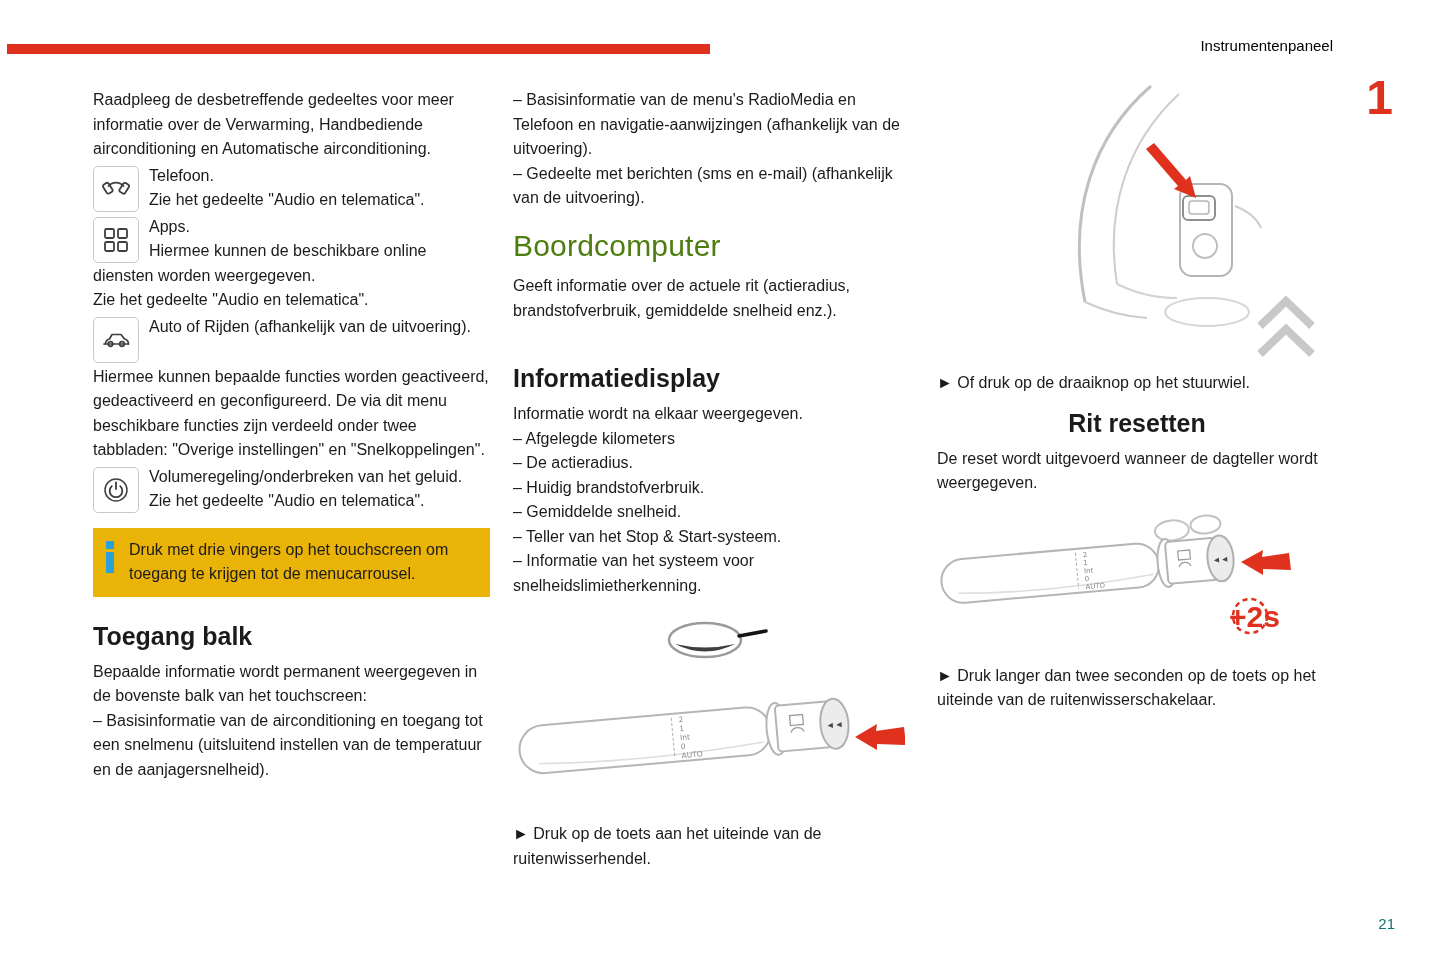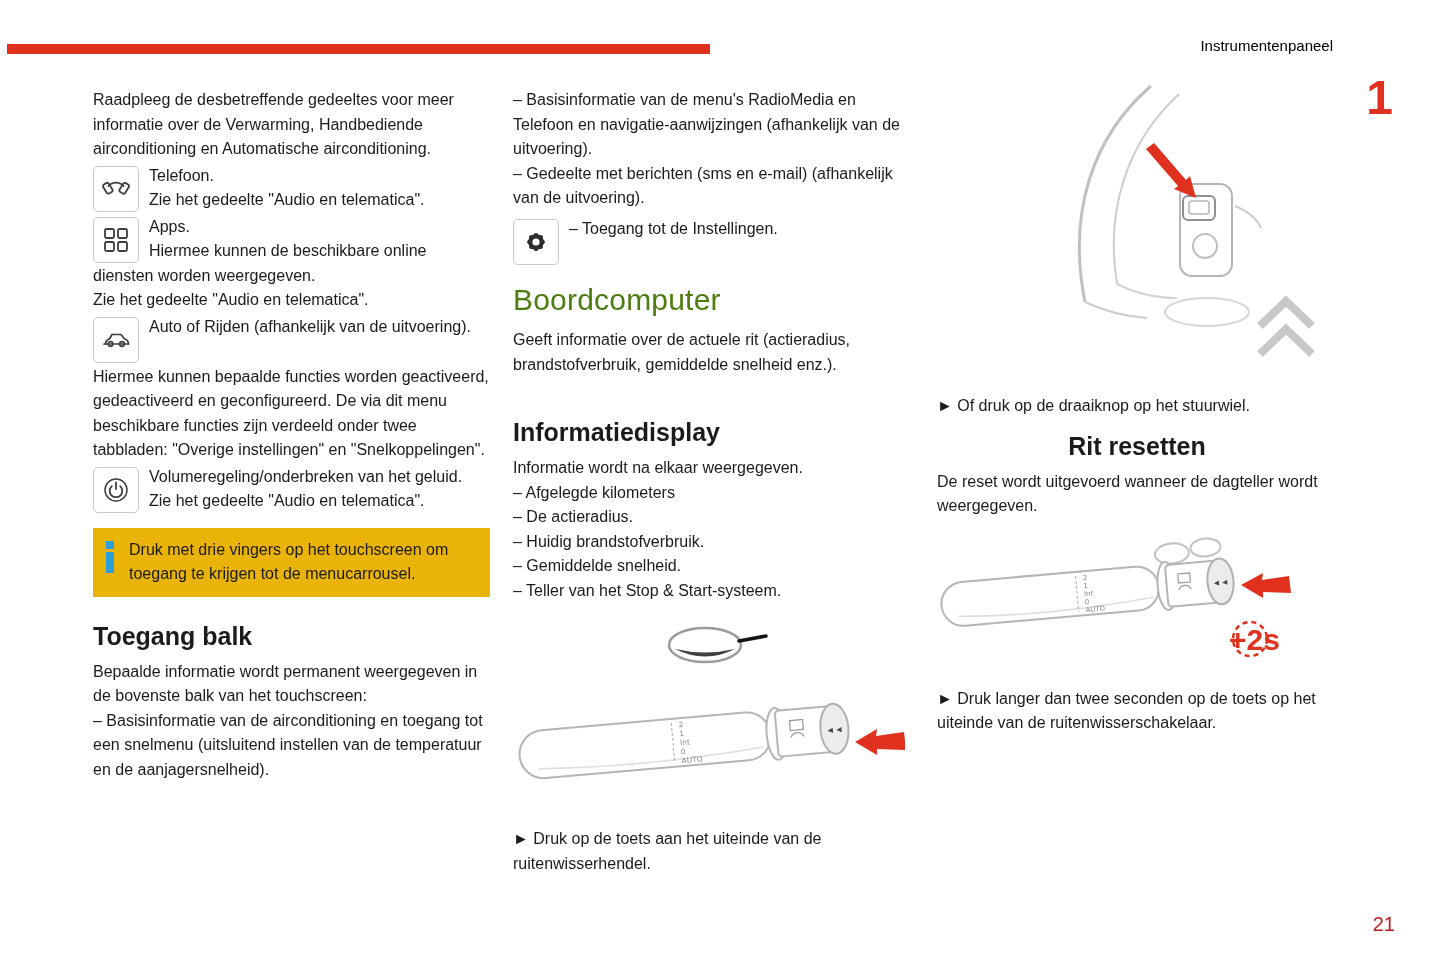--- a/index.html
+++ b/index.html
@@ -10,42 +10,42 @@
     font-family: "Liberation Sans", "DejaVu Sans", sans-serif;
     font-size: 16px;
     line-height: 24.5px;
     color: #1b1b1b;
     overflow: hidden;
   }
   .b { font-weight: 400; }
   .red-bar { position: absolute; left: 7px; top: 44px; width: 703px; height: 10px; background: #e0301e; }
   .header-right { position: absolute; top: 38px; right: 112px; font-size: 15px; color: #000000; line-height: 1.1; }
   .chapter-num { position: absolute; top: 74px; right: 52px; font-size: 48px; font-weight: 700; color: #e0301e; line-height: 1; }
-  .page-num { position: absolute; right: 50px; bottom: 28px; font-size: 20px; color: #b91c1c; }
+  .page-num { position: absolute; right: 50px; bottom: 28px; font-size: 15px; color: #0f766e; }
 
   .col { position: absolute; top: 88px; }
   #col1 { left: 93px;  width: 397px; }
   #col2 { left: 513px; width: 392px; }
   #col3 { left: 937px; width: 400px; top: 84px; }
 
   .p { margin: 0; }
   .menu-block { margin: 2px 0; }
   .menu-block::after, .infobox::after { content: ""; display: block; clear: both; }
   .icon-box {
     float: left; width: 46px; height: 46px;
     border: 1px solid #c9c9c9; border-radius: 5px; background: #fff;
     display: flex; align-items: center; justify-content: center;
     margin: 2px 10px 0 0;
   }
   .infobox { background: #eab308; padding: 10px 12px 10px 8px; margin: 14px 0 4px; }
   .info-i { float: left; width: 14px; height: 32px; margin: 3px 12px 0 2px; }
 
   h2 { font-size: 25px; font-weight: 700; line-height: 1.2; margin: 24px 0 9px; }
   .gray-h { font-size: 30px; font-weight: 400; color: #4d7c0f; letter-spacing: 0.2px; line-height: 1.15; margin: 18px 0 11px; }
-  .mt6 { margin-top: 6px; } .mt8 { margin-top: 24px; } .mt12 { margin-top: 12px; text-align: center; } .mt14 { margin-top: 14px; } .mt22 { margin-top: 40px; }
+  .mt6 { margin-top: 6px; } .mt8 { margin-top: 1px; } .mt12 { margin-top: 12px; text-align: center; } .mt14 { margin-top: 14px; } .mt22 { margin-top: 40px; }
   .illus { position: relative; }
   svg text.tick { font-family: "DejaVu Sans", sans-serif; }
 </style>
 </head>
 <body>
 
 <div>
 
   <div class="red-bar"></div>
   <div class="header-right">Instrumentenpaneel</div>
@@ -122,43 +122,32 @@
     <h2>Toegang balk</h2>
     <p class="p">Bepaalde informatie wordt permanent weergegeven in de bovenste balk van het touchscreen:</p>
     <p class="p">– Basisinformatie van de airconditioning en toegang tot een snelmenu (uitsluitend instellen van de temperatuur en de aanjagersnelheid).</p>
   </div>
 
   <div class="col" id="col2">
 
     <p class="p"><span>– Basisinformatie van de menu's </span><span class="b">RadioMedia</span><span> en </span><span class="b">Telefoon</span><span> en navigatie-aanwijzingen (afhankelijk van de uitvoering).</span></p>
     <p class="p">– Gedeelte met berichten (sms en e-mail) (afhankelijk van de uitvoering).</p>
 
-    <div class="menu-block mt6">
-      <span class="icon-box">
-        <svg width="30" height="30" viewBox="0 0 30 30">
-          <g fill="#2e2e2e">
-            <rect x="8" y="8" width="14" height="14" rx="2.5"></rect>
-            <rect x="8" y="8" width="14" height="14" rx="2.5" transform="rotate(45 15 15)"></rect>
-          </g>
-          <circle cx="15" cy="15" r="3.6" fill="#ffffff"></circle>
-        </svg>
-      </span>
-      <p class="p"><span>– Toegang tot de </span><span class="b">Instellingen</span><span>.</span></p>
-    </div>
 
     <div class="gray-h">Boordcomputer</div>
     <p class="p">Geeft informatie over de actuele rit (actieradius, brandstofverbruik, gemiddelde snelheid enz.).</p>
 
     <h2 class="mt22">Informatiedisplay</h2>
     <p class="p">Informatie wordt na elkaar weergegeven.</p>
     <p class="p">– Afgelegde kilometers</p>
     <p class="p">– De actieradius.</p>
     <p class="p">– Huidig brandstofverbruik.</p>
     <p class="p">– Gemiddelde snelheid.</p>
     <p class="p">– Teller van het Stop &amp; Start-systeem.</p>
+    <p class="p">– Informatie van het systeem voor snelheidslimietherkenning.</p>
 
     <div class="illus mt12" style="height:212px;">
       <svg width="392" height="212" viewBox="0 0 392 212">
 
         <g transform="translate(152,2)">
           <ellipse cx="40" cy="28" rx="36" ry="17" fill="none" stroke="#9b9b9b" stroke-width="2.5"></ellipse>
           <path d="M10 32 Q40 47 70 32 Q40 39 10 32 Z" fill="#3f3f3f"></path>
           <line x1="74" y1="24" x2="101" y2="19" stroke="#141414" stroke-width="3.5" stroke-linecap="round"></line>
         </g>
 

